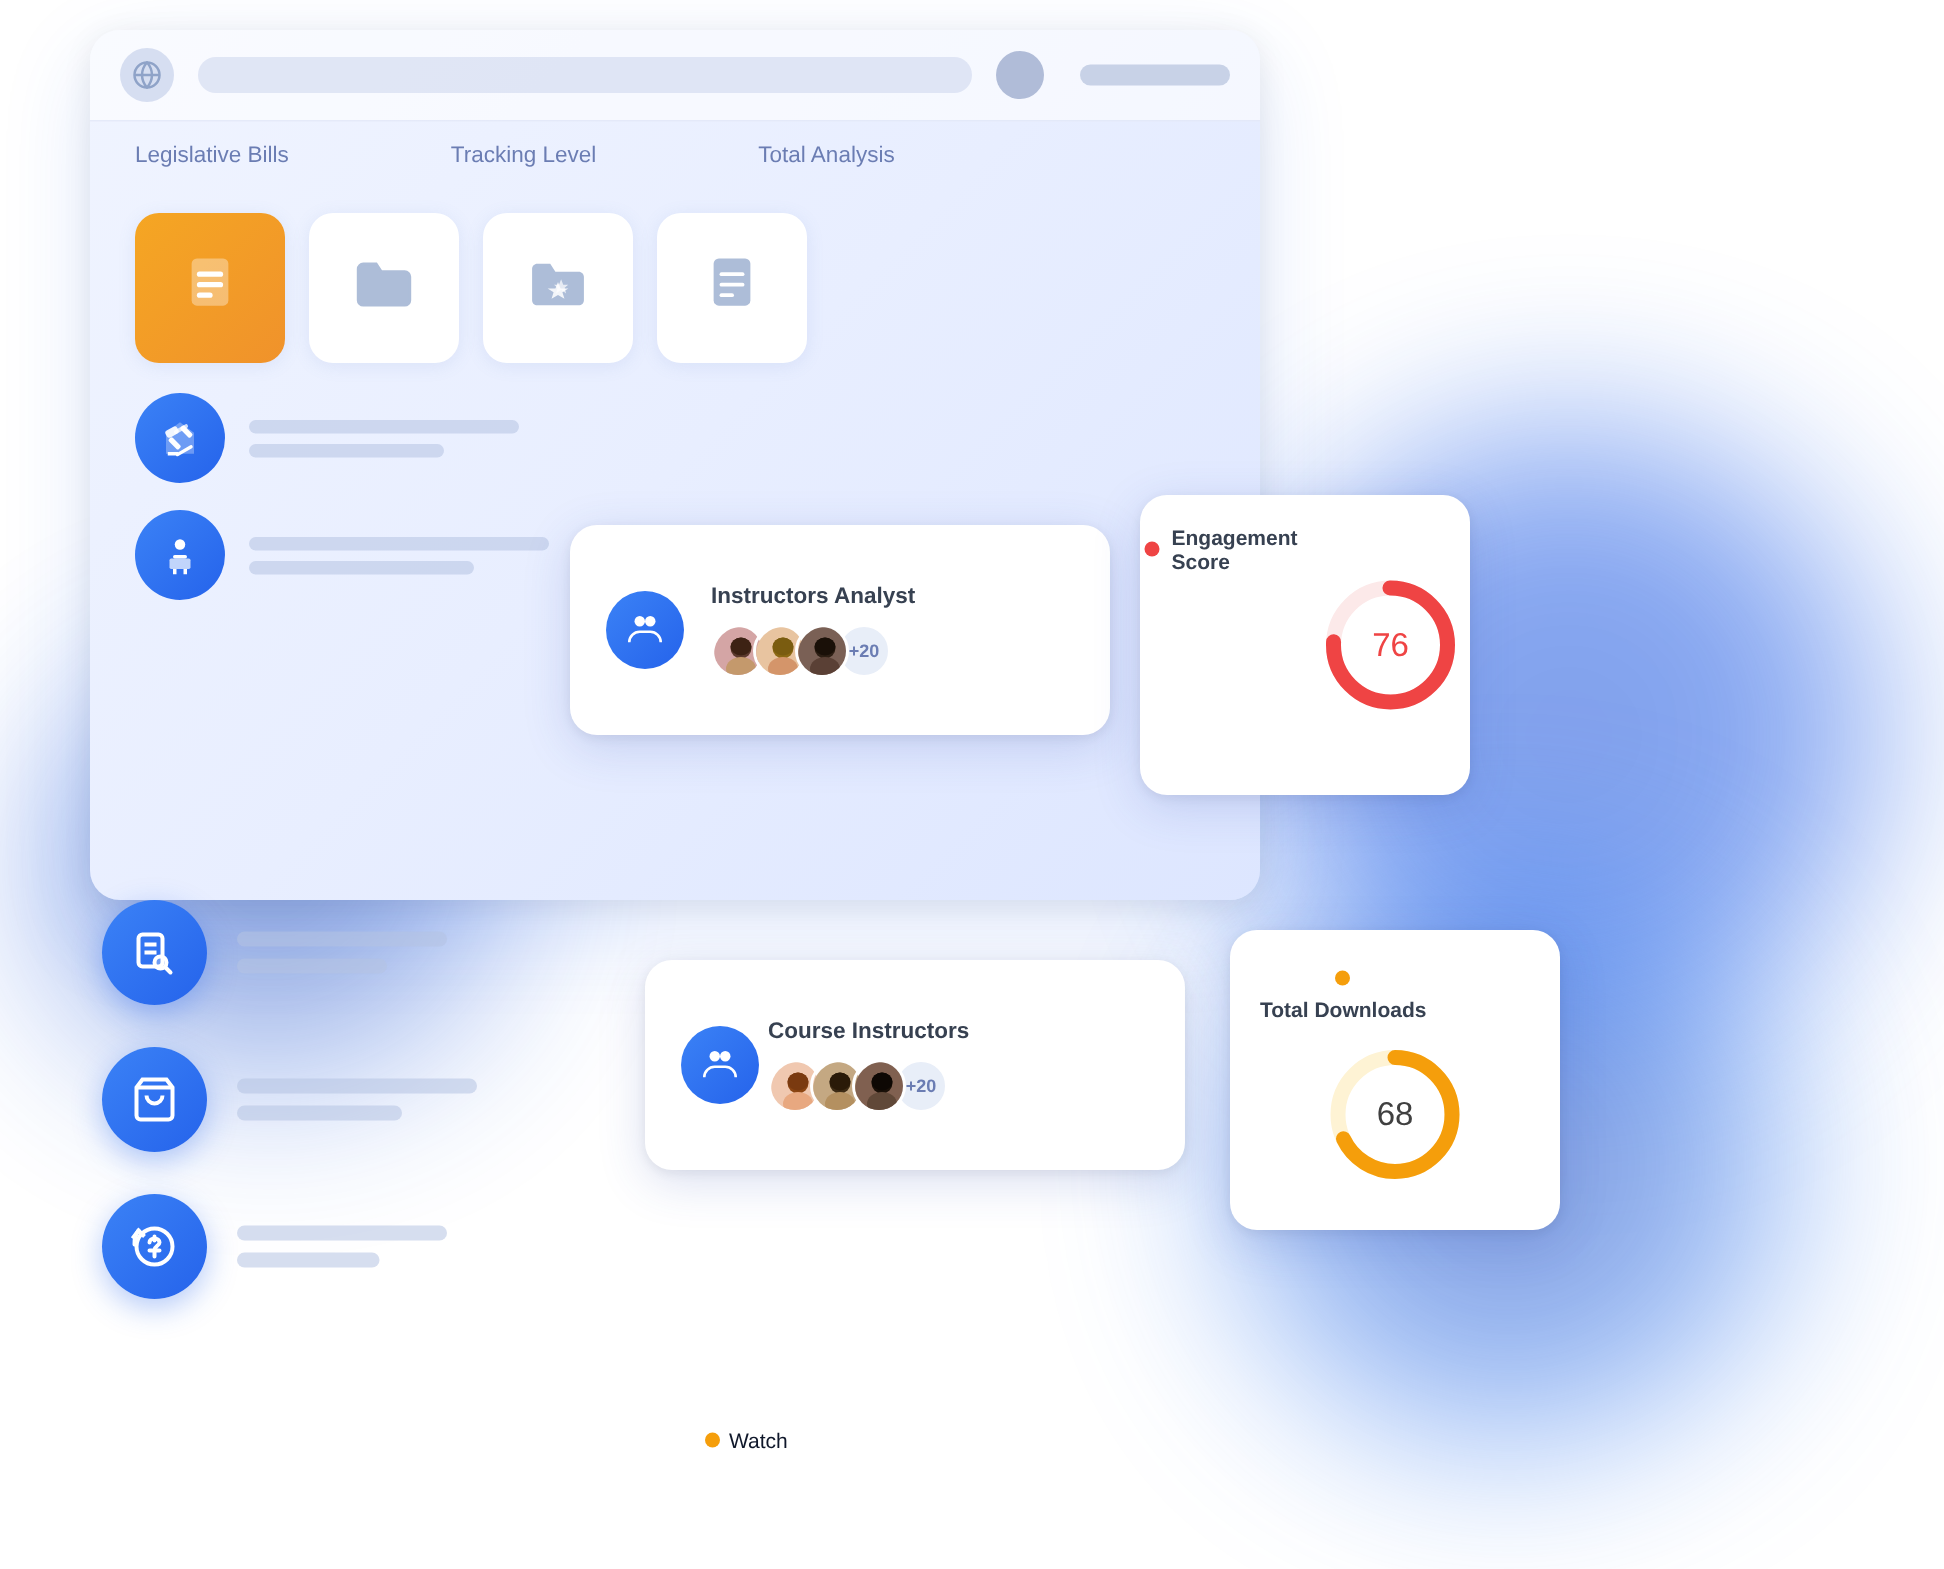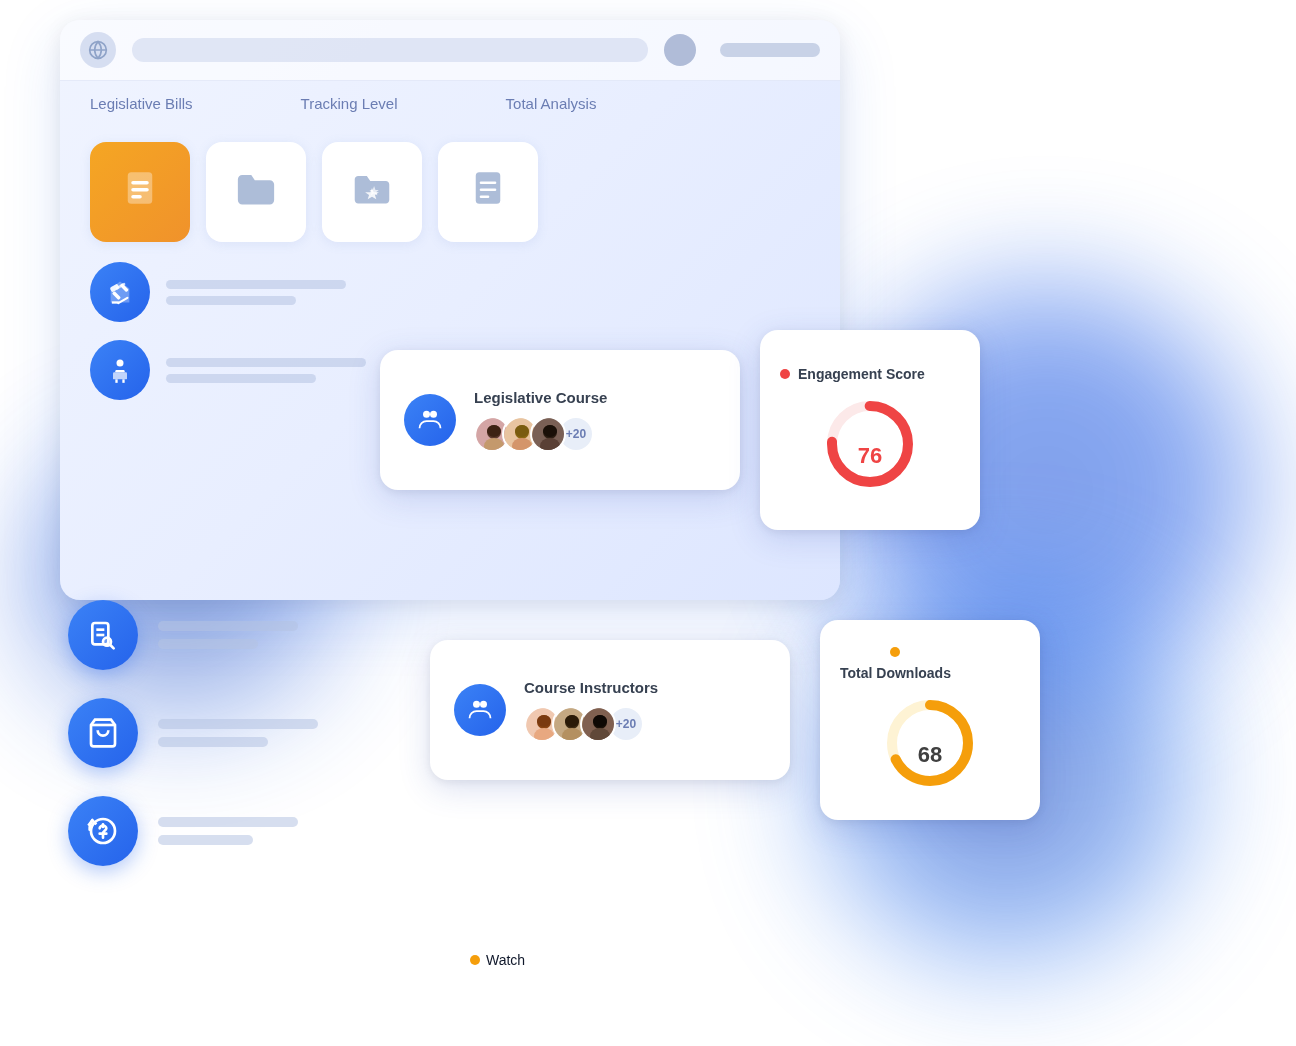--- a/index.html
+++ b/index.html
@@ -242,21 +242,21 @@
 
     
     .card-engagement {
       position: absolute;
       top: 330px; left: 760px;
       width: 220px; height: 200px;
       background: #fff;
       border-radius: 18px;
       box-shadow: 0 8px 32px rgba(50,80,180,0.18), 0 2px 8px rgba(0,0,0,0.07);
       display: flex;
-      flex-direction: column;
+      flex-direction: row;
       align-items: center;
       justify-content: center;
       padding: 20px;
       gap: 12px;
       z-index: 10;
     }
     .card-engagement-title {
       display: flex;
       align-items: center;
       gap: 8px;
@@ -274,38 +274,37 @@
     }
     .donut-svg {
       width: 100px; height: 100px;
       transform: rotate(-90deg);
     }
     .donut-center-text {
       position: absolute;
       top: 50%; left: 50%;
       transform: translate(-50%, -50%);
       font-size: 22px;
-      font-weight: 700;
-      margin-top: 12px;
+      font-weight: 400;
     }
     .donut-red { color: #ef4444; }
     .donut-orange { color: #404040; }
 
     
     .card-course {
       position: absolute;
       top: 640px; left: 430px;
       width: 360px; height: 140px;
       background: #fff;
       border-radius: 18px;
       box-shadow: 0 8px 32px rgba(50,80,180,0.18), 0 2px 8px rgba(0,0,0,0.07);
       display: flex;
       align-items: center;
       padding: 22px 24px;
-      gap: 18px;
+      gap: 6px;
       z-index: 10;
     }
 
     
     .card-downloads {
       position: absolute;
       top: 620px; left: 820px;
       width: 220px; height: 200px;
       background: #fff;
       border-radius: 18px;
@@ -515,21 +514,21 @@
 
   <div class="card-legislative">
     <div class="card-icon-circle">
       <svg width="28" height="28" viewBox="0 0 24 24" fill="white">
         <circle cx="9" cy="7" r="3"></circle>
         <circle cx="15" cy="7" r="3"></circle>
         <path d="M3 19c0-3.3 2.7-6 6-6h6c3.3 0 6 2.7 6 6" stroke="white" stroke-width="1.5" fill="none"></path>
       </svg>
     </div>
     <div class="card-content">
-      <div class="card-title">Legislative Course</div>
+      <div class="card-title">Instructors Analyst</div>
       <div class="avatars-row">
 
         <div class="avatar-circle">
           <svg width="36" height="36" viewBox="0 0 36 36">
             <circle cx="18" cy="18" r="18" fill="#d4a5a5"></circle>
             <ellipse cx="18" cy="14" rx="7" ry="7" fill="#5c3a2e"></ellipse>
             <ellipse cx="18" cy="28" rx="10" ry="8" fill="#c4996c"></ellipse>
             <ellipse cx="18" cy="13" rx="7" ry="6" fill="#3d2214"></ellipse>
           </svg>
         </div>

